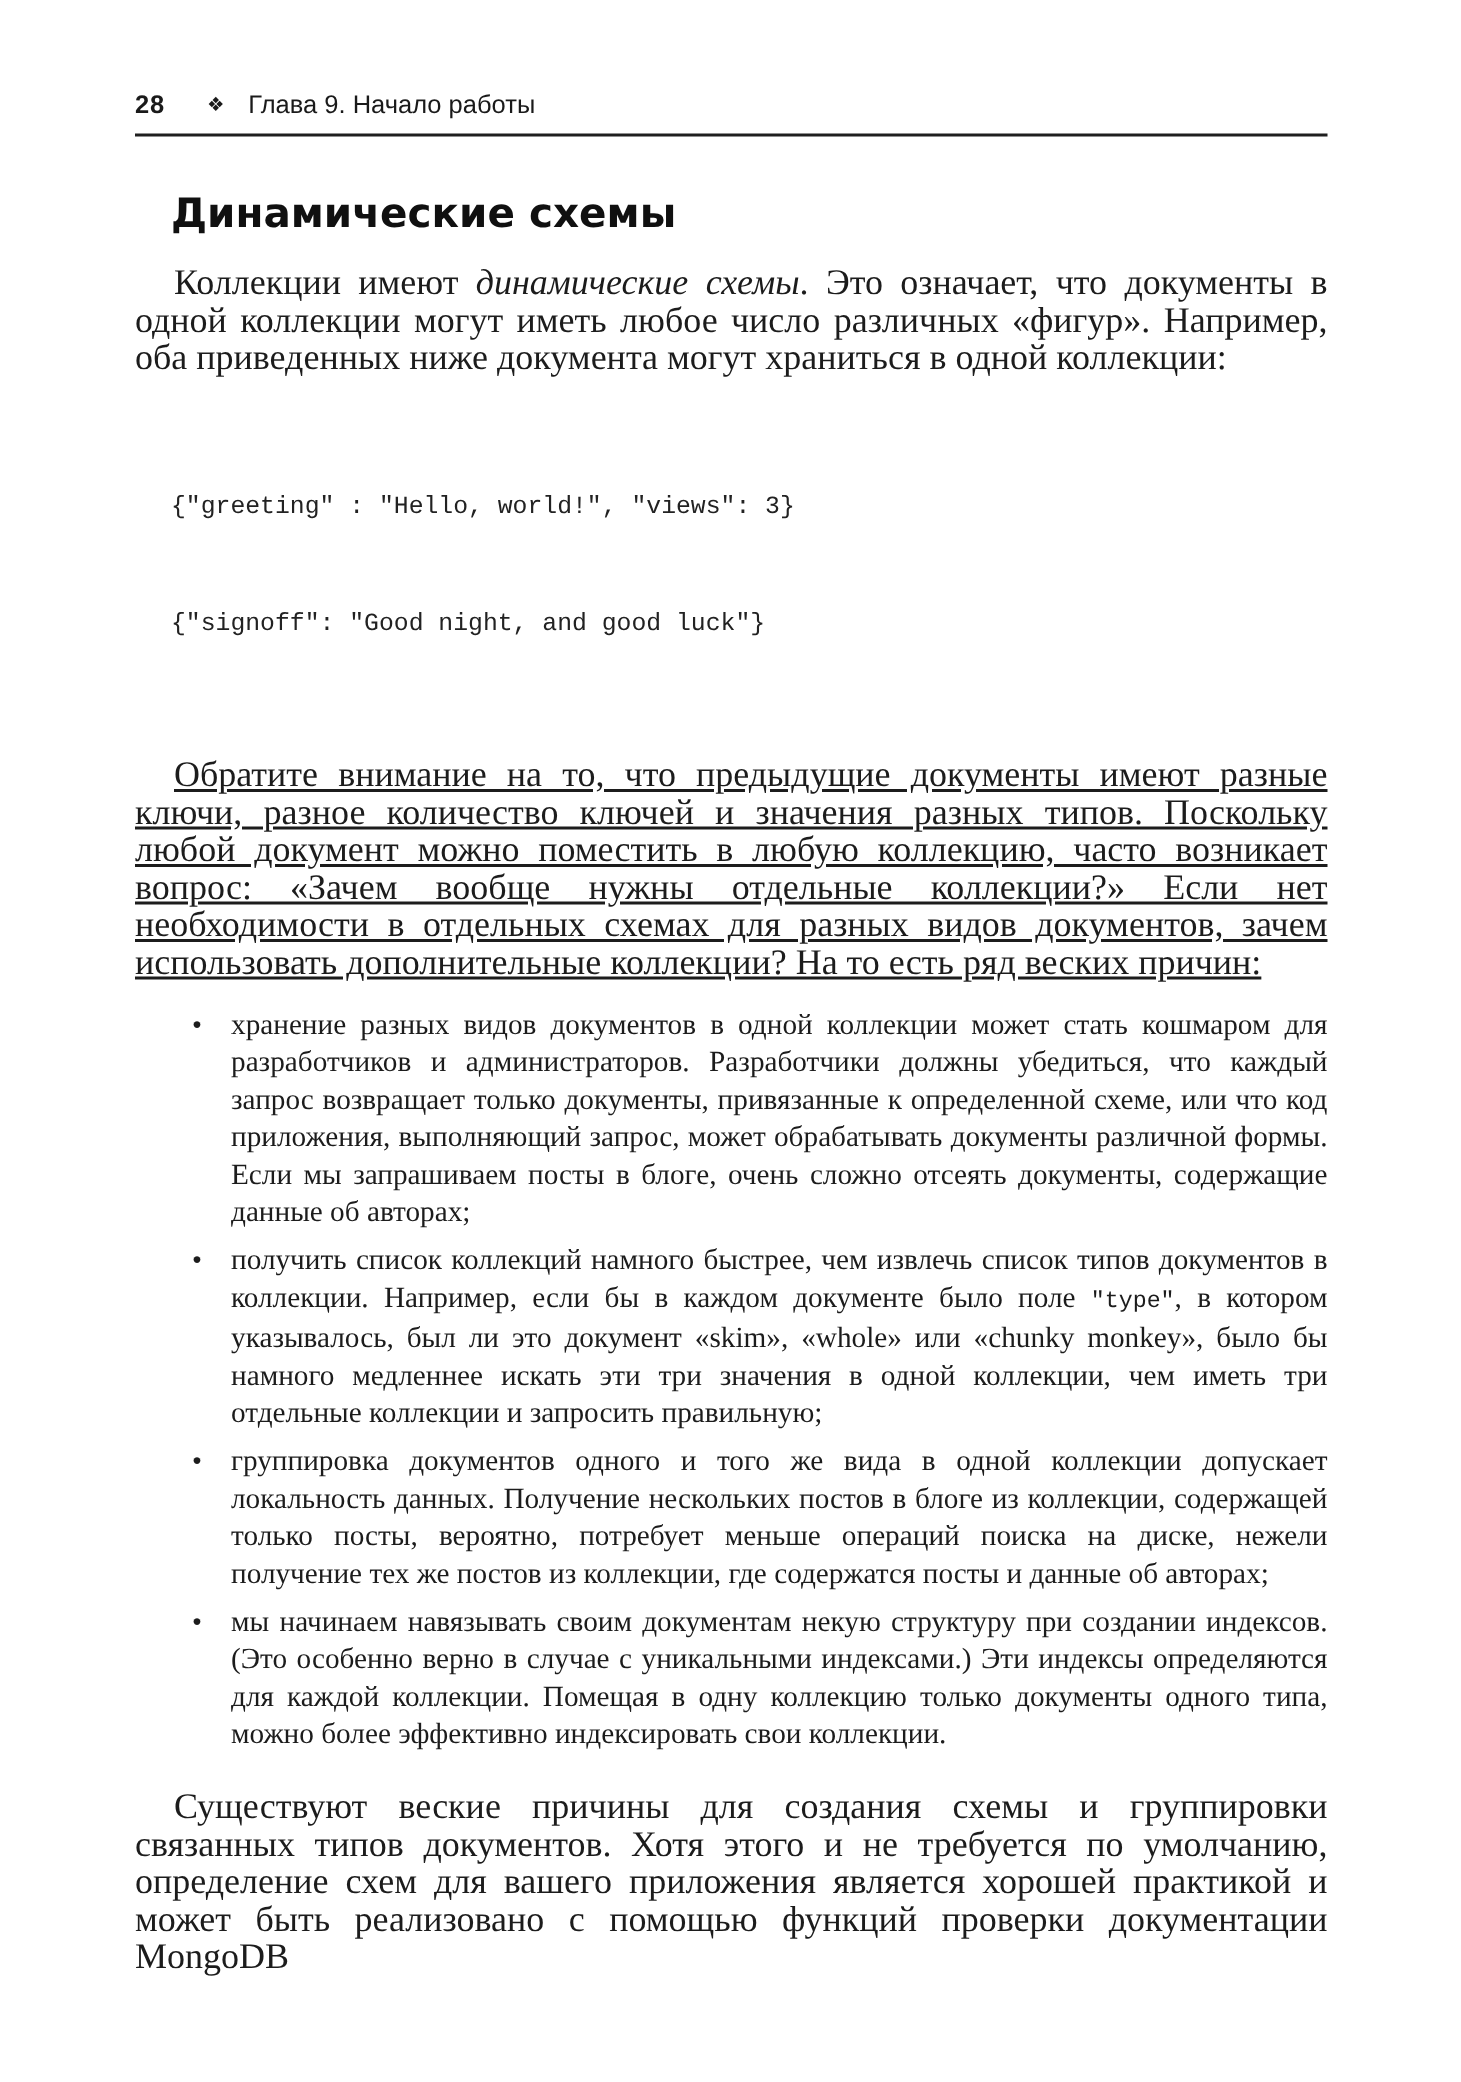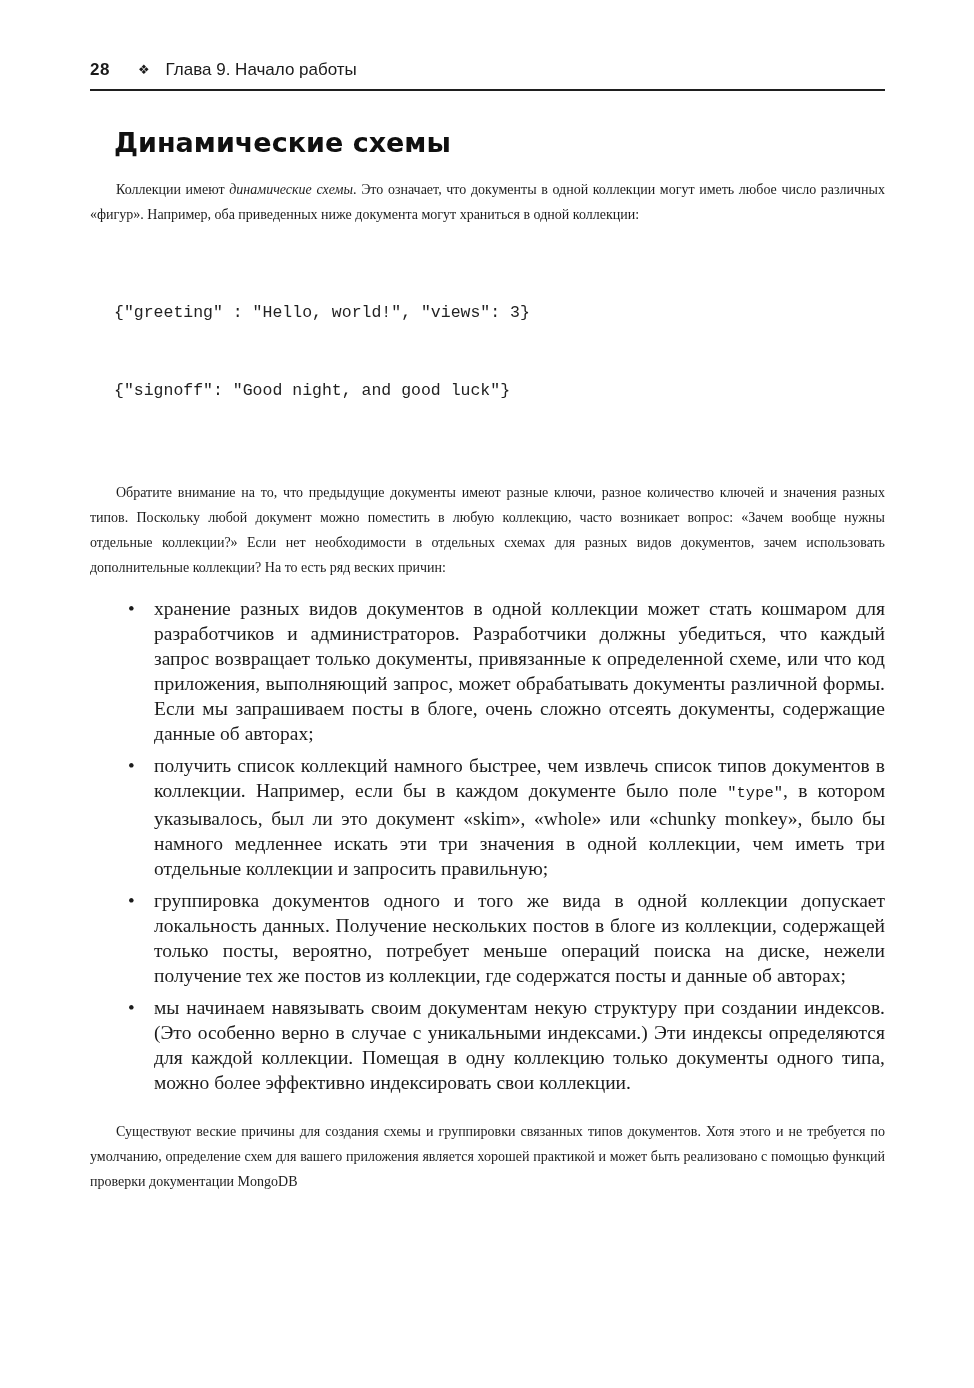--- a/index.html
+++ b/index.html
@@ -41,38 +41,38 @@
   .section-title {
     font-family: "DejaVu Sans", "Liberation Sans", sans-serif;
     font-weight: 700;
     font-size: 27px;
     color: #101010;
     margin: 0 0 19px 24px;
   }
 
   
   .para {
-    font-size: 14px;
+    font-size: 24px;
     line-height: 25px;
     text-align: justify;
     color: #1c1c1c;
   }
   .para.indent { text-indent: 26px; }
   .para em { font-style: italic; }
 
   
   .code-block {
     margin: 21px 0 24px 24px;
     font-family: "Liberation Mono", "DejaVu Sans Mono", monospace;
     font-size: 16.5px;
     line-height: 26px;
     color: #222222;
     white-space: pre;
   }
-  .after-code { margin-top: 0; }
+  .after-code { margin-top: 0; text-decoration: underline; }
 
   
   .bullet-list {
     list-style: none;
     margin: 16px 0 24px 0;
   }
   .bullet-list li {
     position: relative;
     padding-left: 64px;
     font-size: 19.5px;

